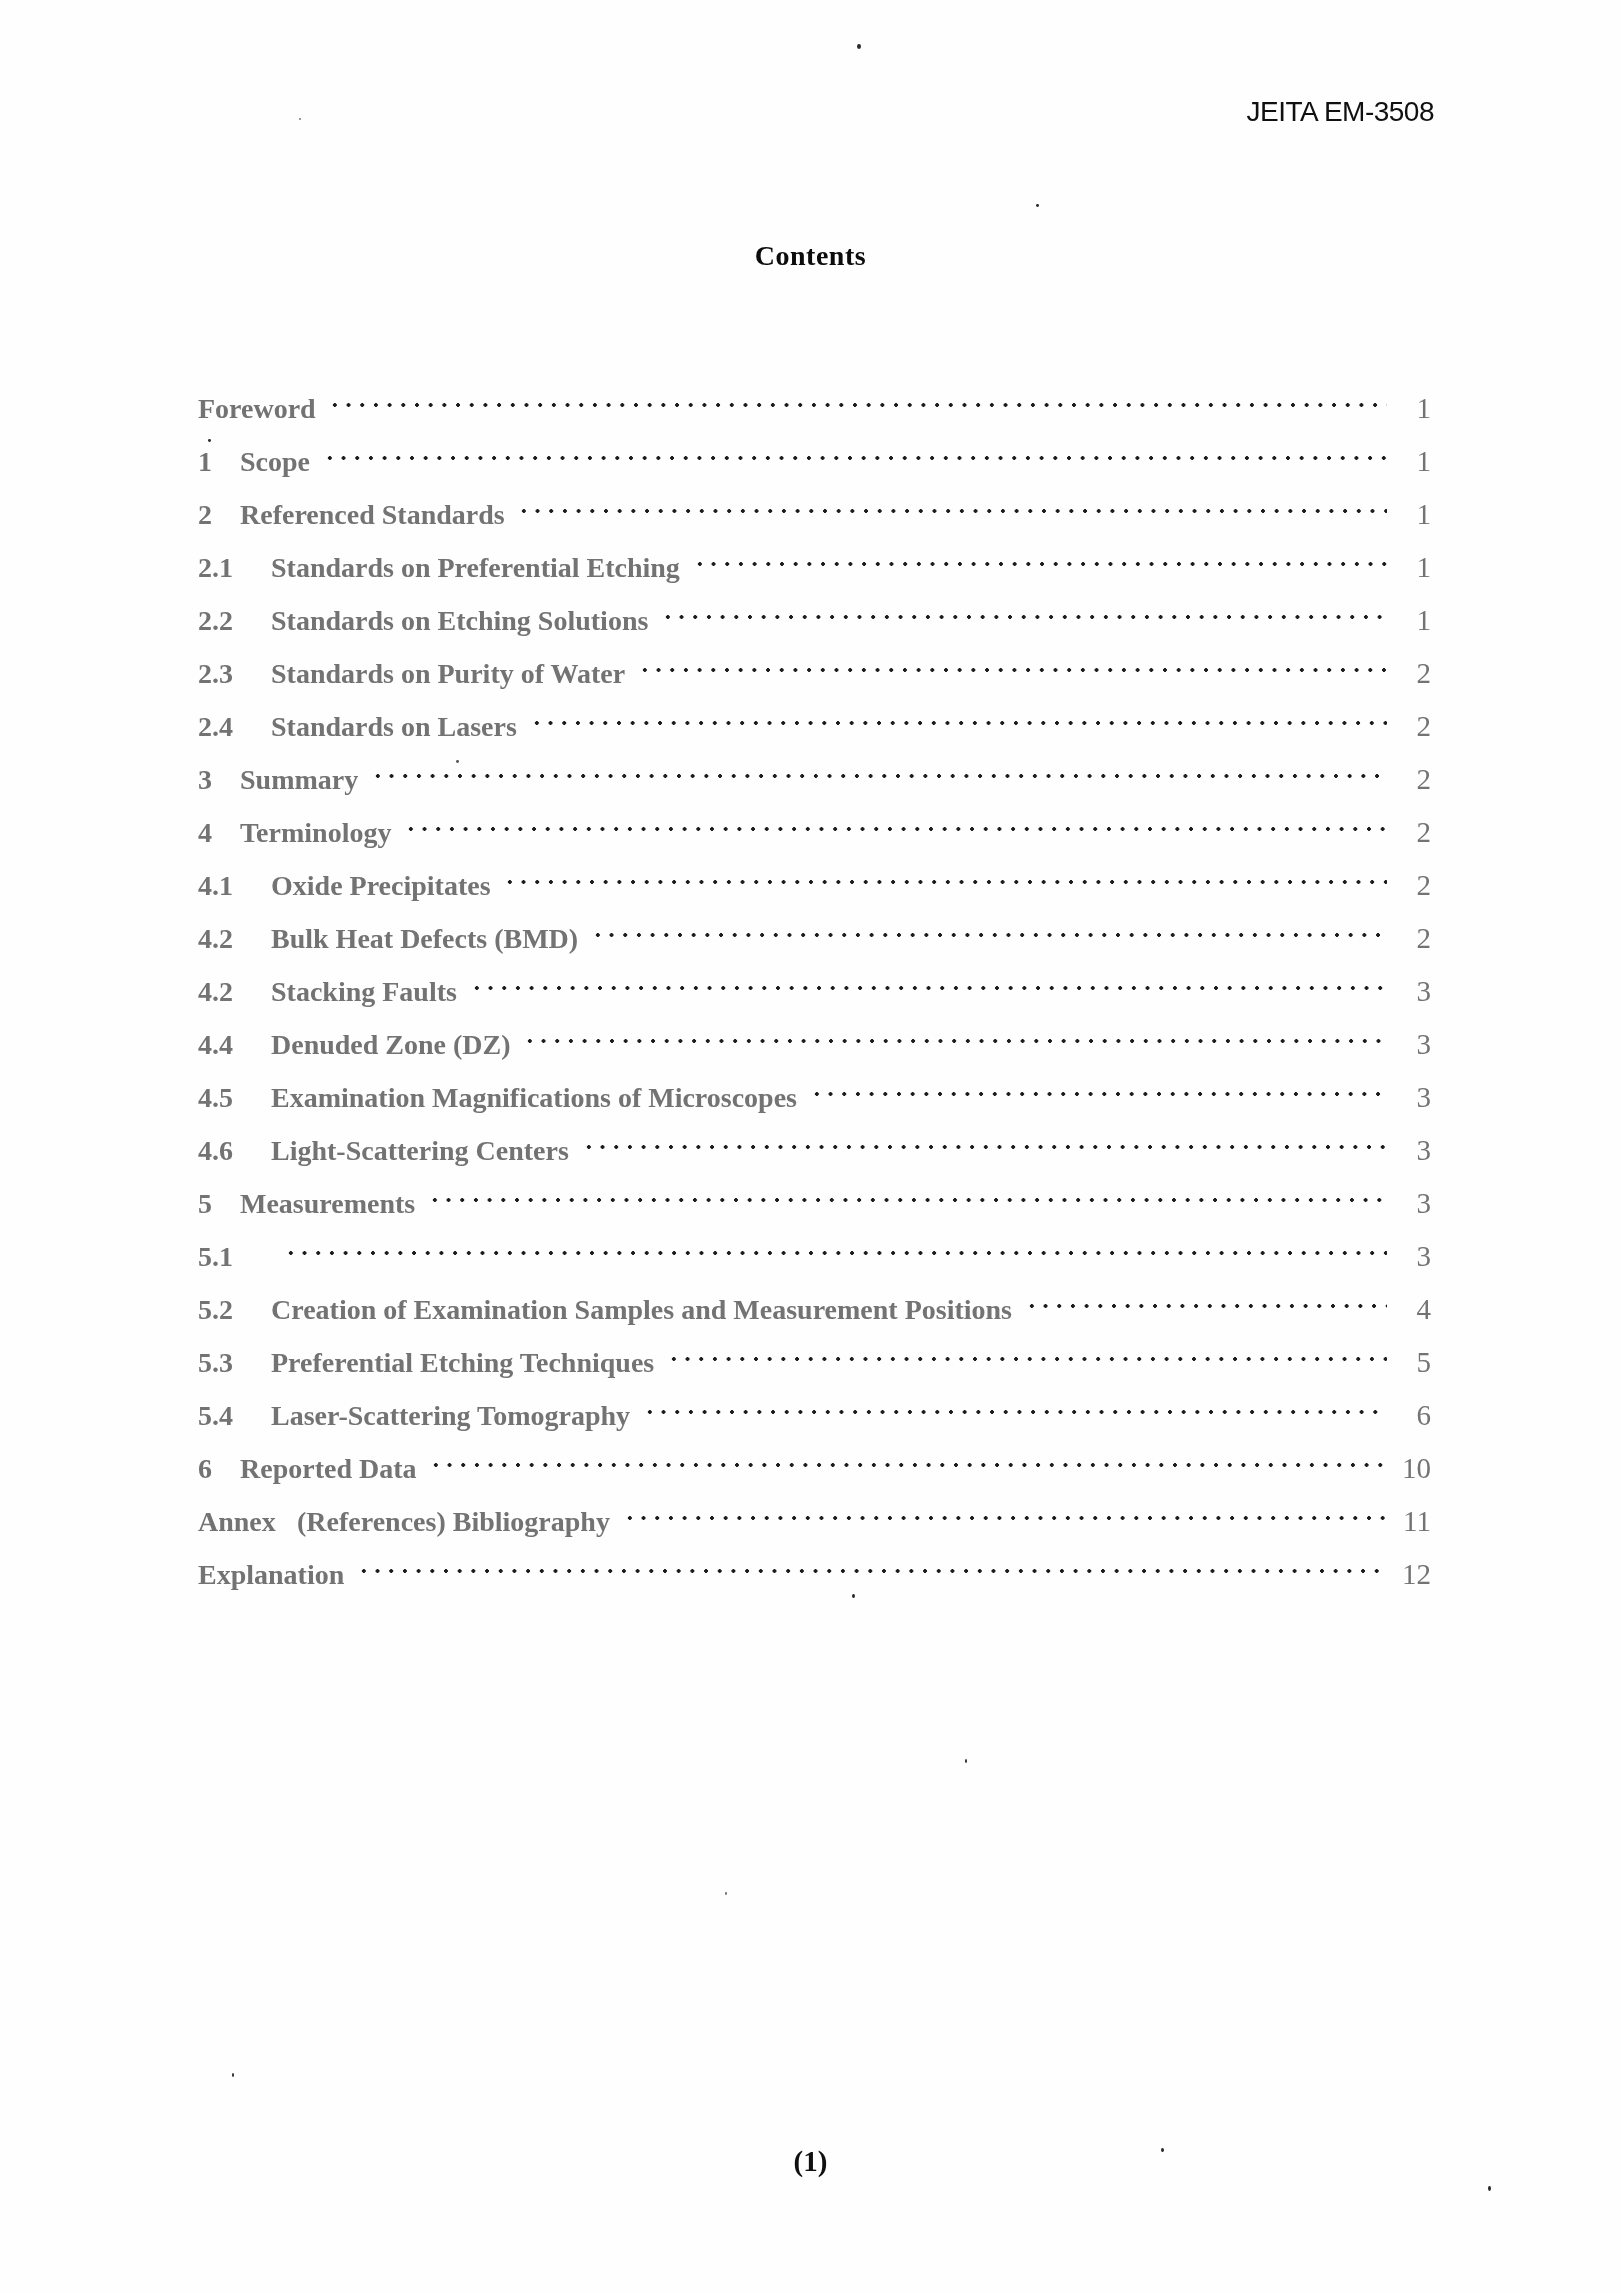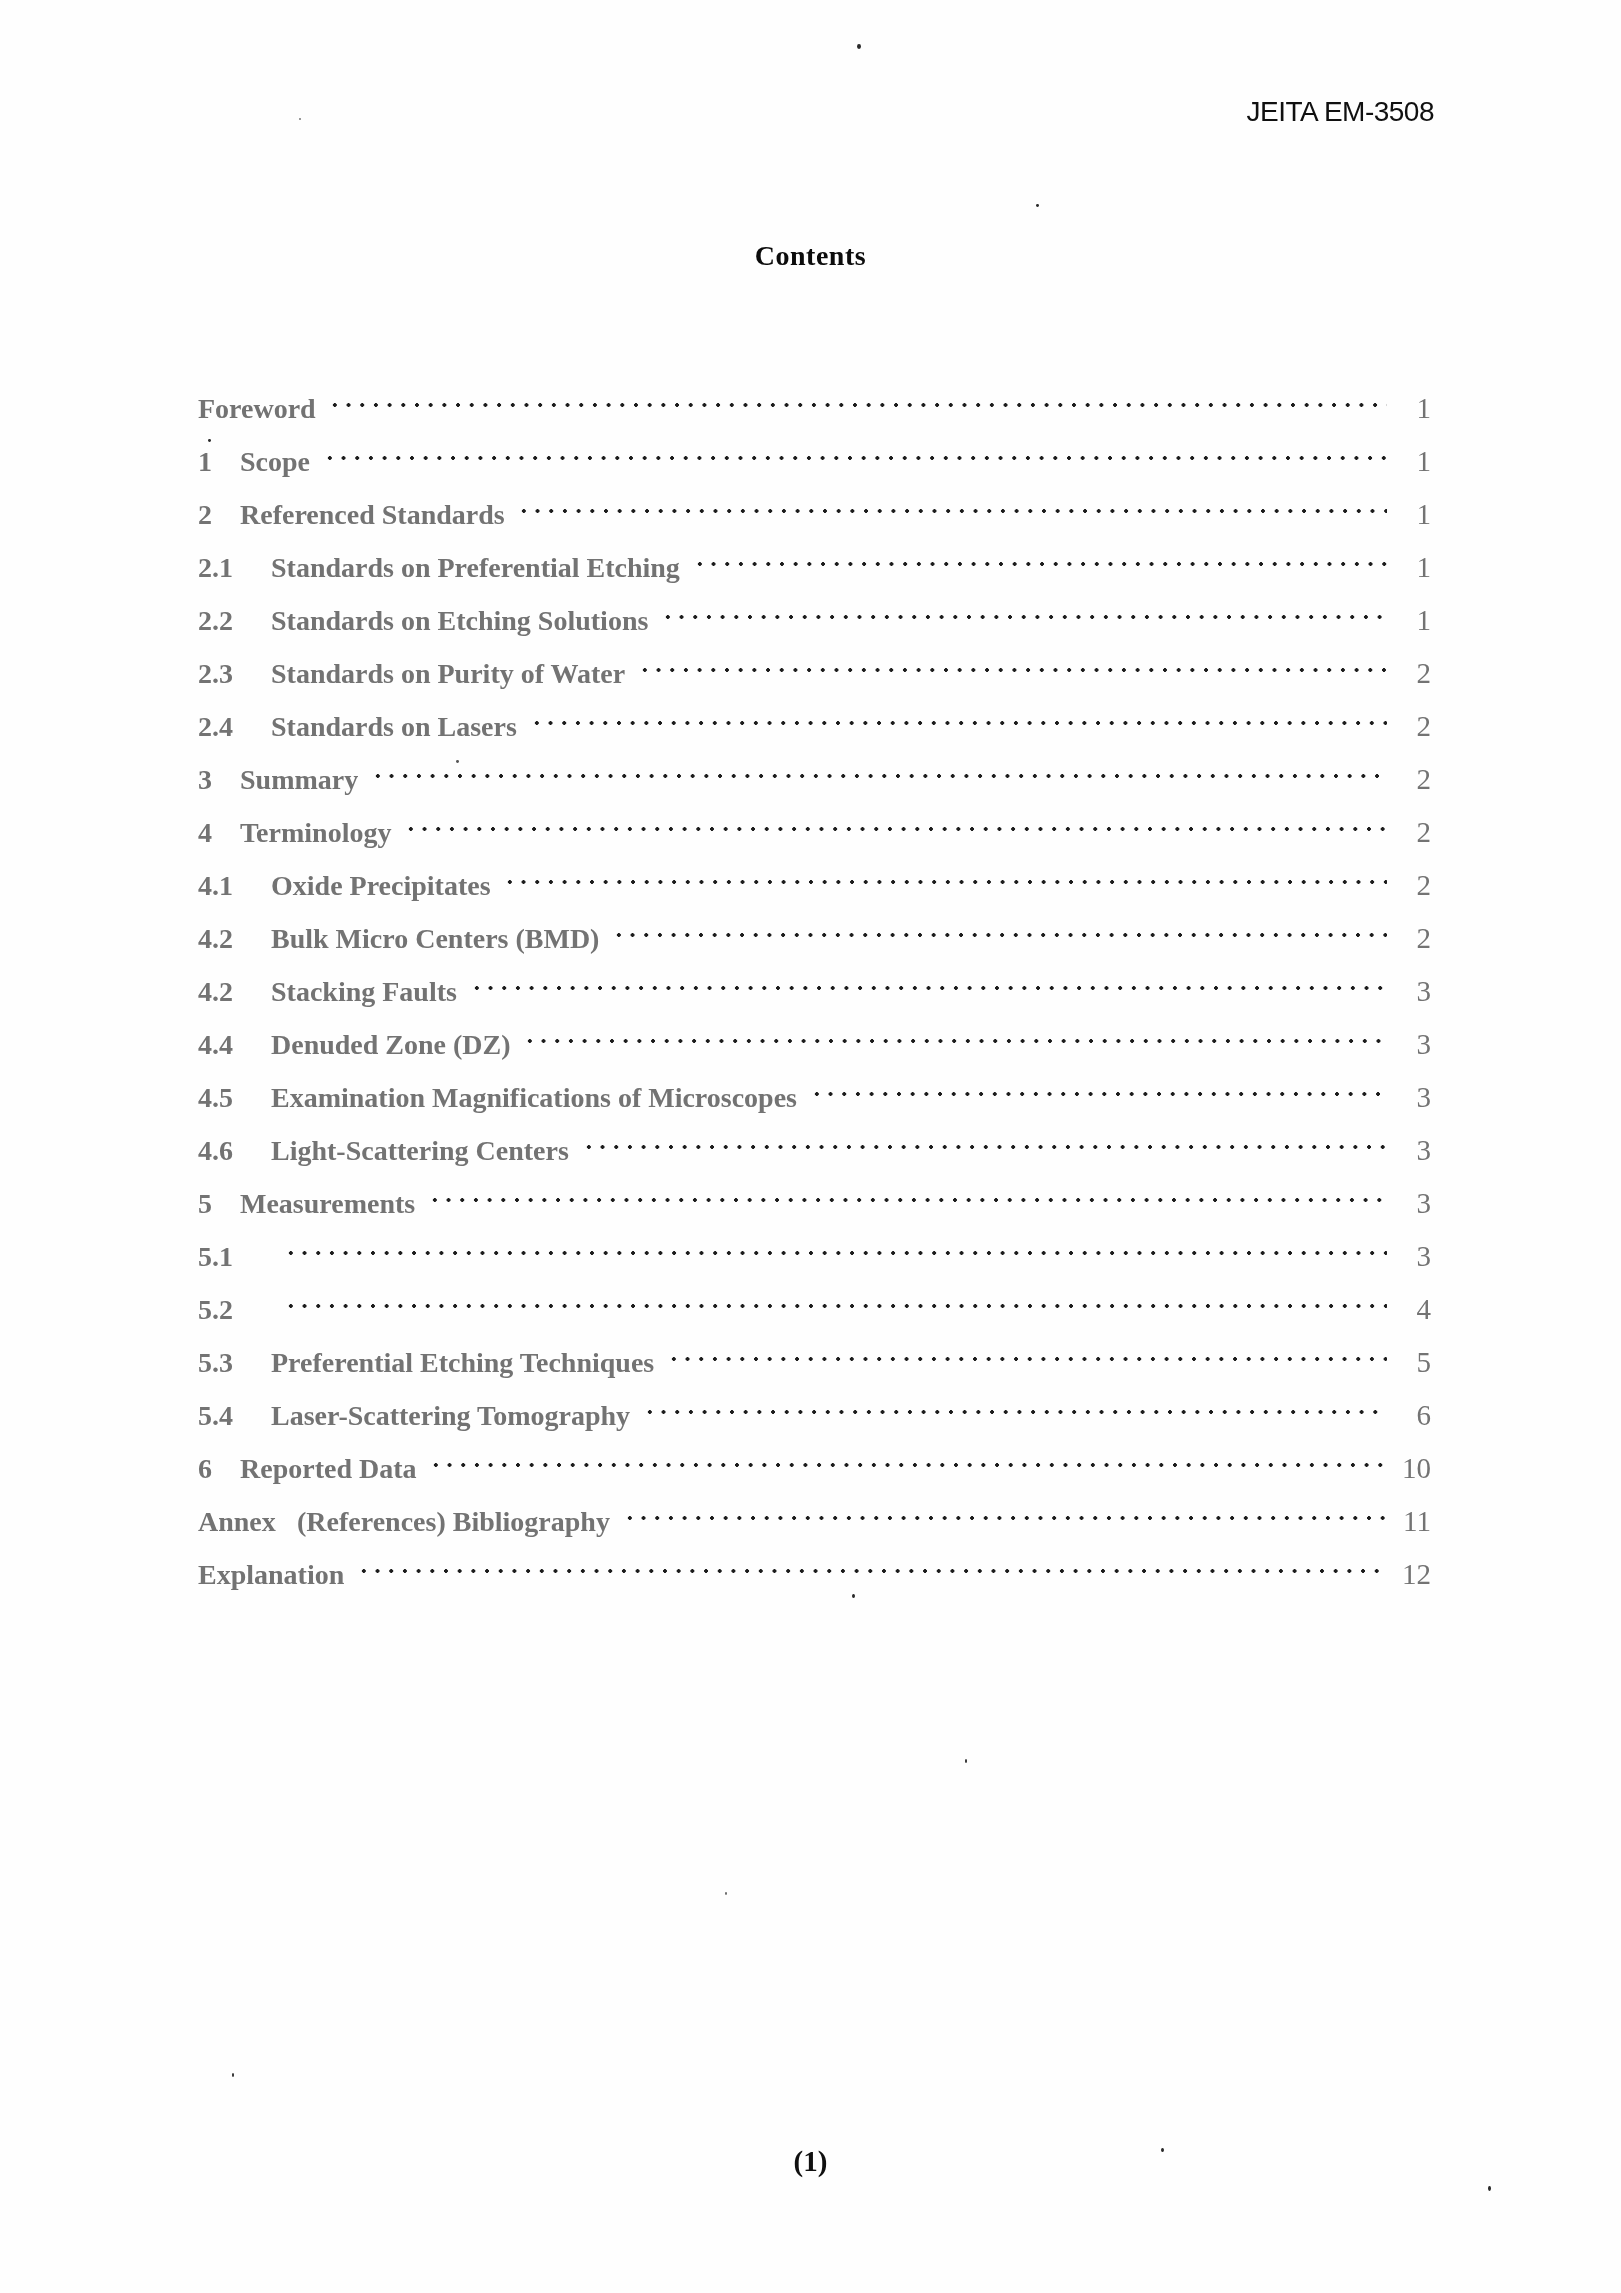--- a/index.html
+++ b/index.html
@@ -175,21 +175,21 @@
 
   <div class="toc-row level-sub">
     <span class="num">4.1</span>
     <span class="label">Oxide Precipitates</span>
     <span class="dots"></span>
     <span class="page-num">2</span>
   </div>
 
   <div class="toc-row level-sub">
     <span class="num">4.2</span>
-    <span class="label">Bulk Micro Centers (BMD)</span>
+    <span class="label">Bulk Heat Defects (BMD)</span>
     <span class="dots"></span>
     <span class="page-num">2</span>
   </div>
 
   <div class="toc-row level-sub">
     <span class="num">4.2</span>
     <span class="label">Stacking Faults</span>
     <span class="dots"></span>
     <span class="page-num">3</span>
   </div>
@@ -223,20 +223,21 @@
   </div>
 
   <div class="toc-row level-sub">
     <span class="num">5.1</span>
     <span class="dots"></span>
     <span class="page-num">3</span>
   </div>
 
   <div class="toc-row level-sub">
     <span class="num">5.2</span>
+    <span class="label">Creation of Examination Samples and Measurement Positions</span>
     <span class="dots"></span>
     <span class="page-num">4</span>
   </div>
 
   <div class="toc-row level-sub">
     <span class="num">5.3</span>
     <span class="label">Preferential Etching Techniques</span>
     <span class="dots"></span>
     <span class="page-num">5</span>
   </div>

